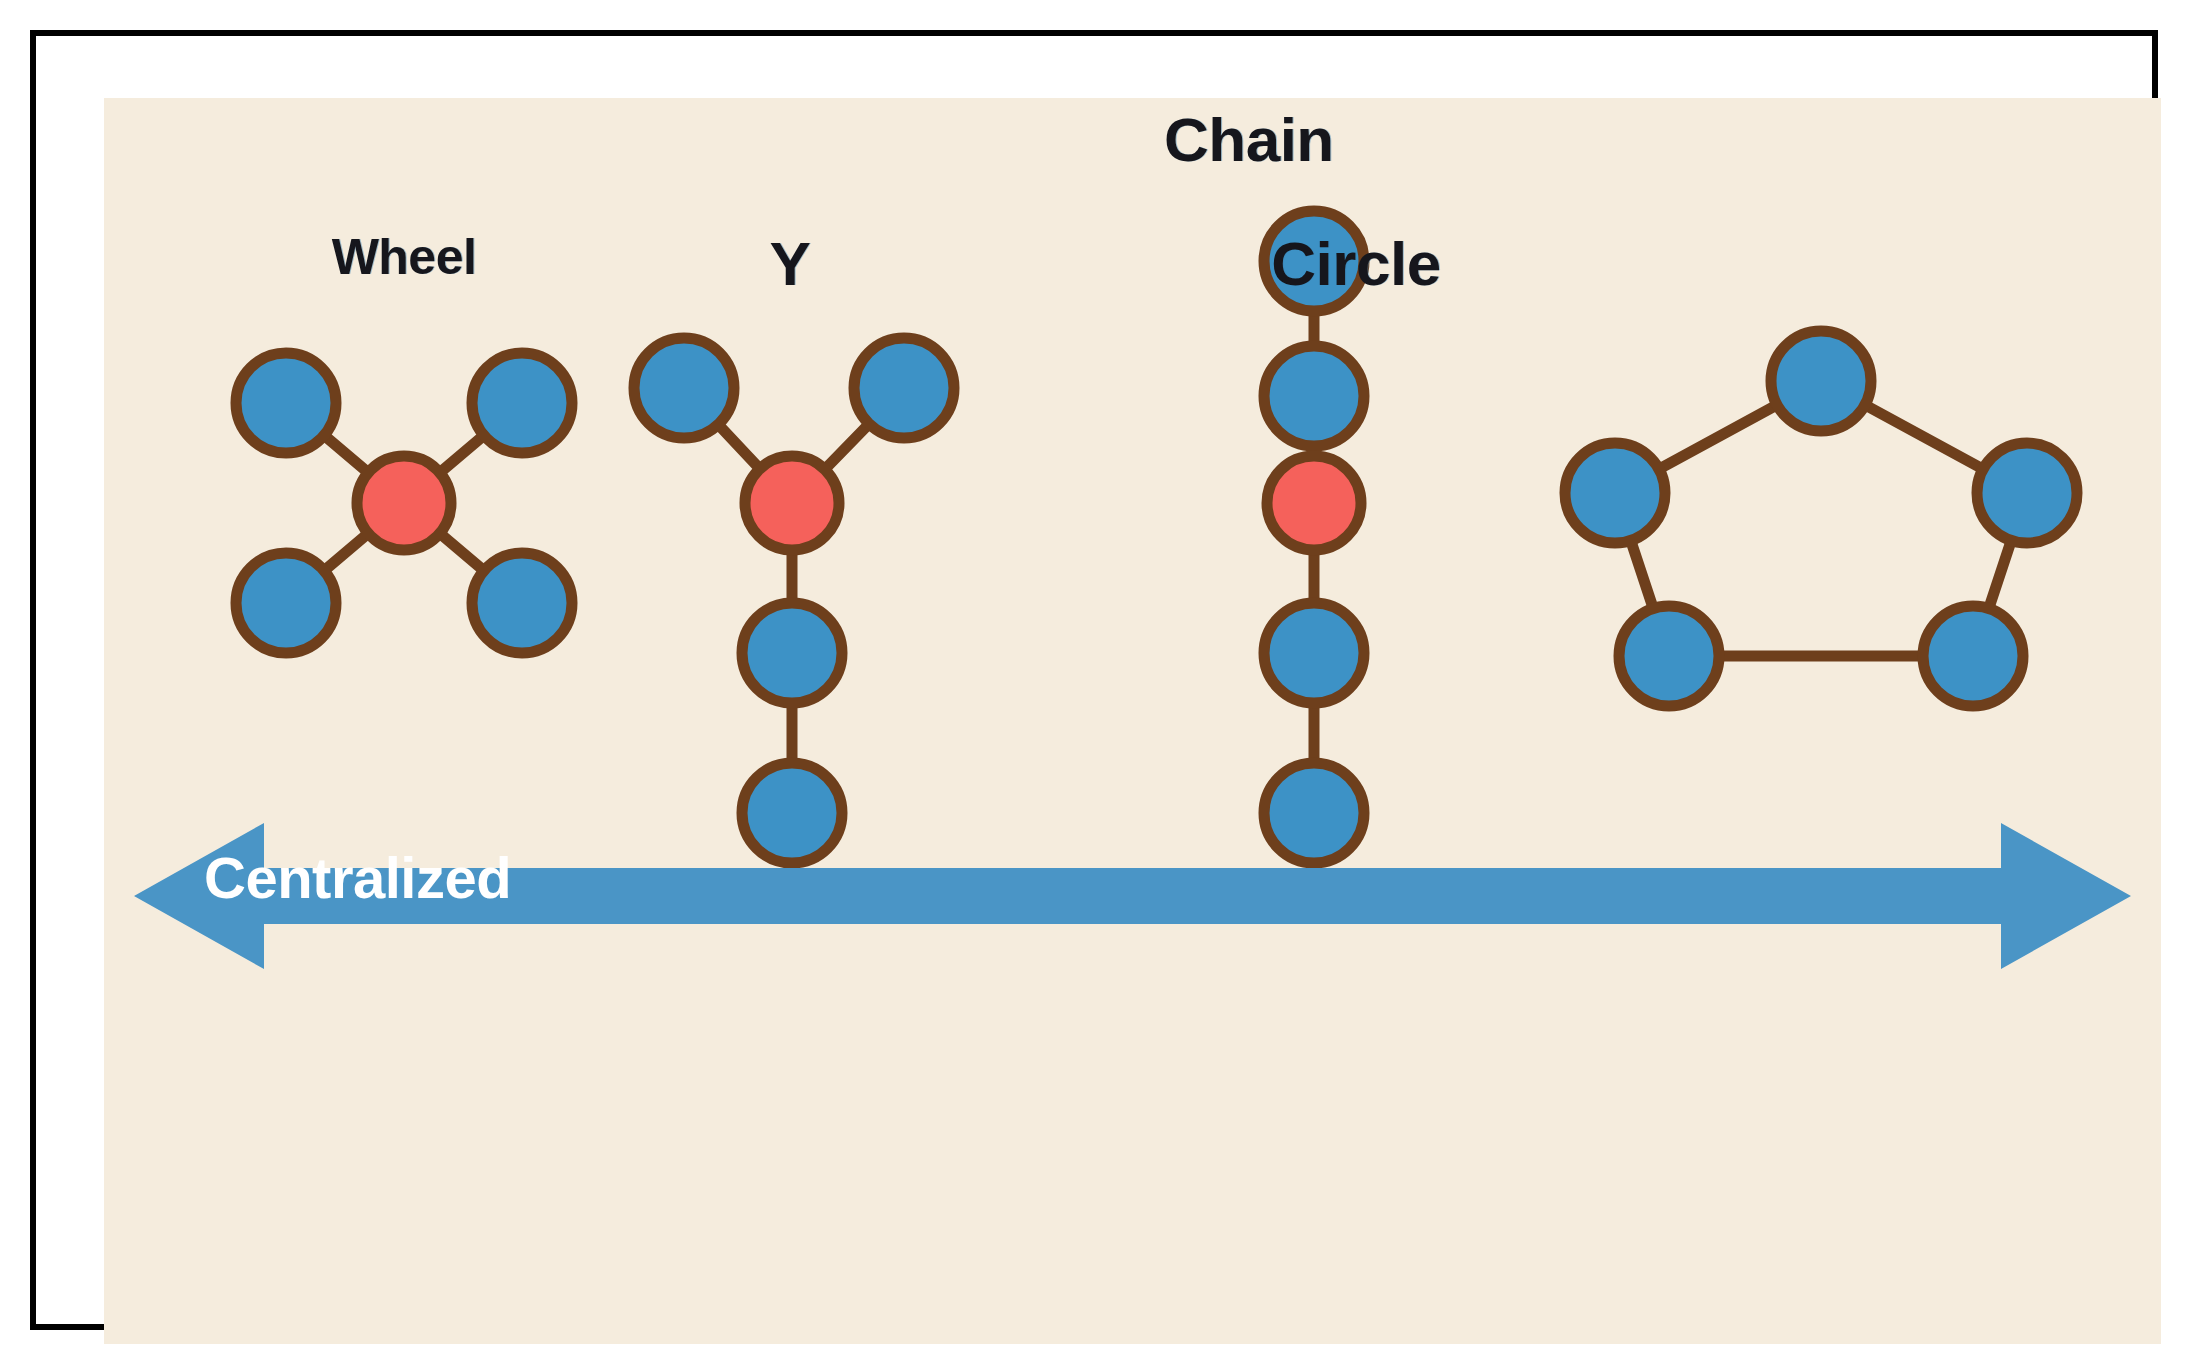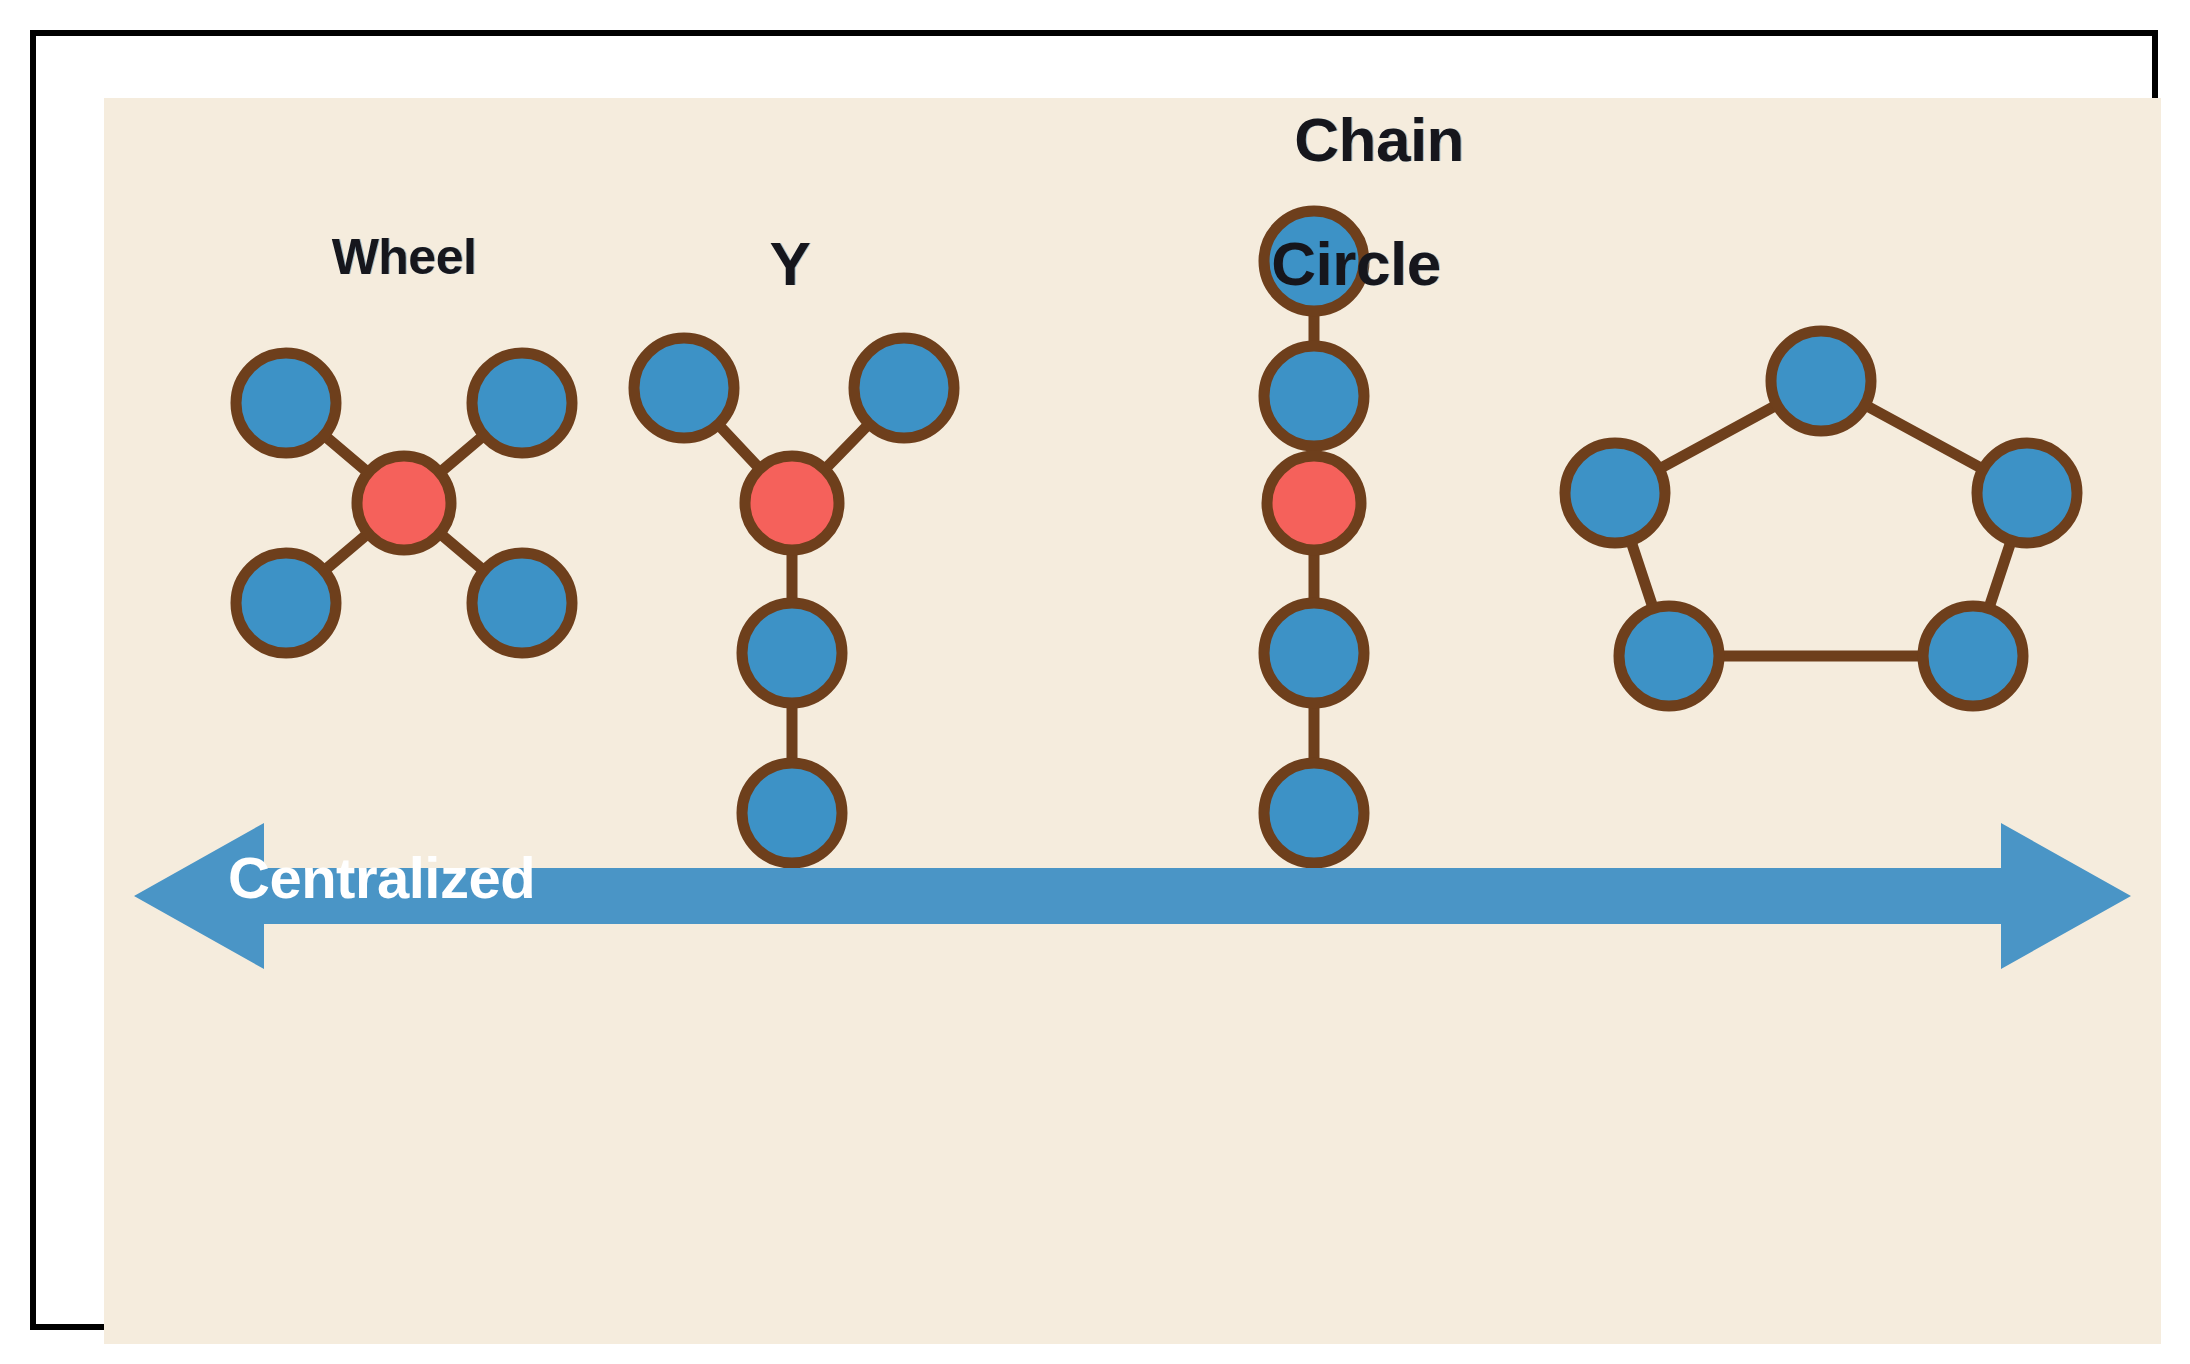--- a/index.html
+++ b/index.html
@@ -33,33 +33,33 @@
   .net-label{
     position:absolute;
     font-weight:bold;
     color:#16161c;
     white-space:nowrap;
     letter-spacing:-0.5px;
     text-shadow:1px 0 0 rgba(60,130,180,0.45);
   }
   #label-wheel{ left:170px; top:130px; width:260px; text-align:center; font-size:50px;}
   #label-y{     left:556px; top:130px; width:260px; text-align:center; font-size:62px;}
-  #label-chain{ left:1060px; top:6px;  width:300px; text-align:right; font-size:62px;}
+  #label-chain{ left:1060px; top:6px;  width:300px; text-align:left; font-size:62px;}
   #label-circle{left:972px; top:130px;width:560px; text-align:center; font-size:62px;}
 
   .arrow-text{
     position:absolute;
     font-weight:bold;
     font-size:58px;
     color:#ffffff;
     white-space:nowrap;
     letter-spacing:-0.5px;
     top:746px;
   }
-  #txt-centralized{ left:124px; }
+  #txt-centralized{ left:100px; }
   #txt-decentralized{ right:330px; }
 </style>
 </head>
 <body>
 
 <div id="frame">
   <div id="panel">
     <div id="stage">
 
       <svg class="diagram" viewBox="0 0 2057 1246">

